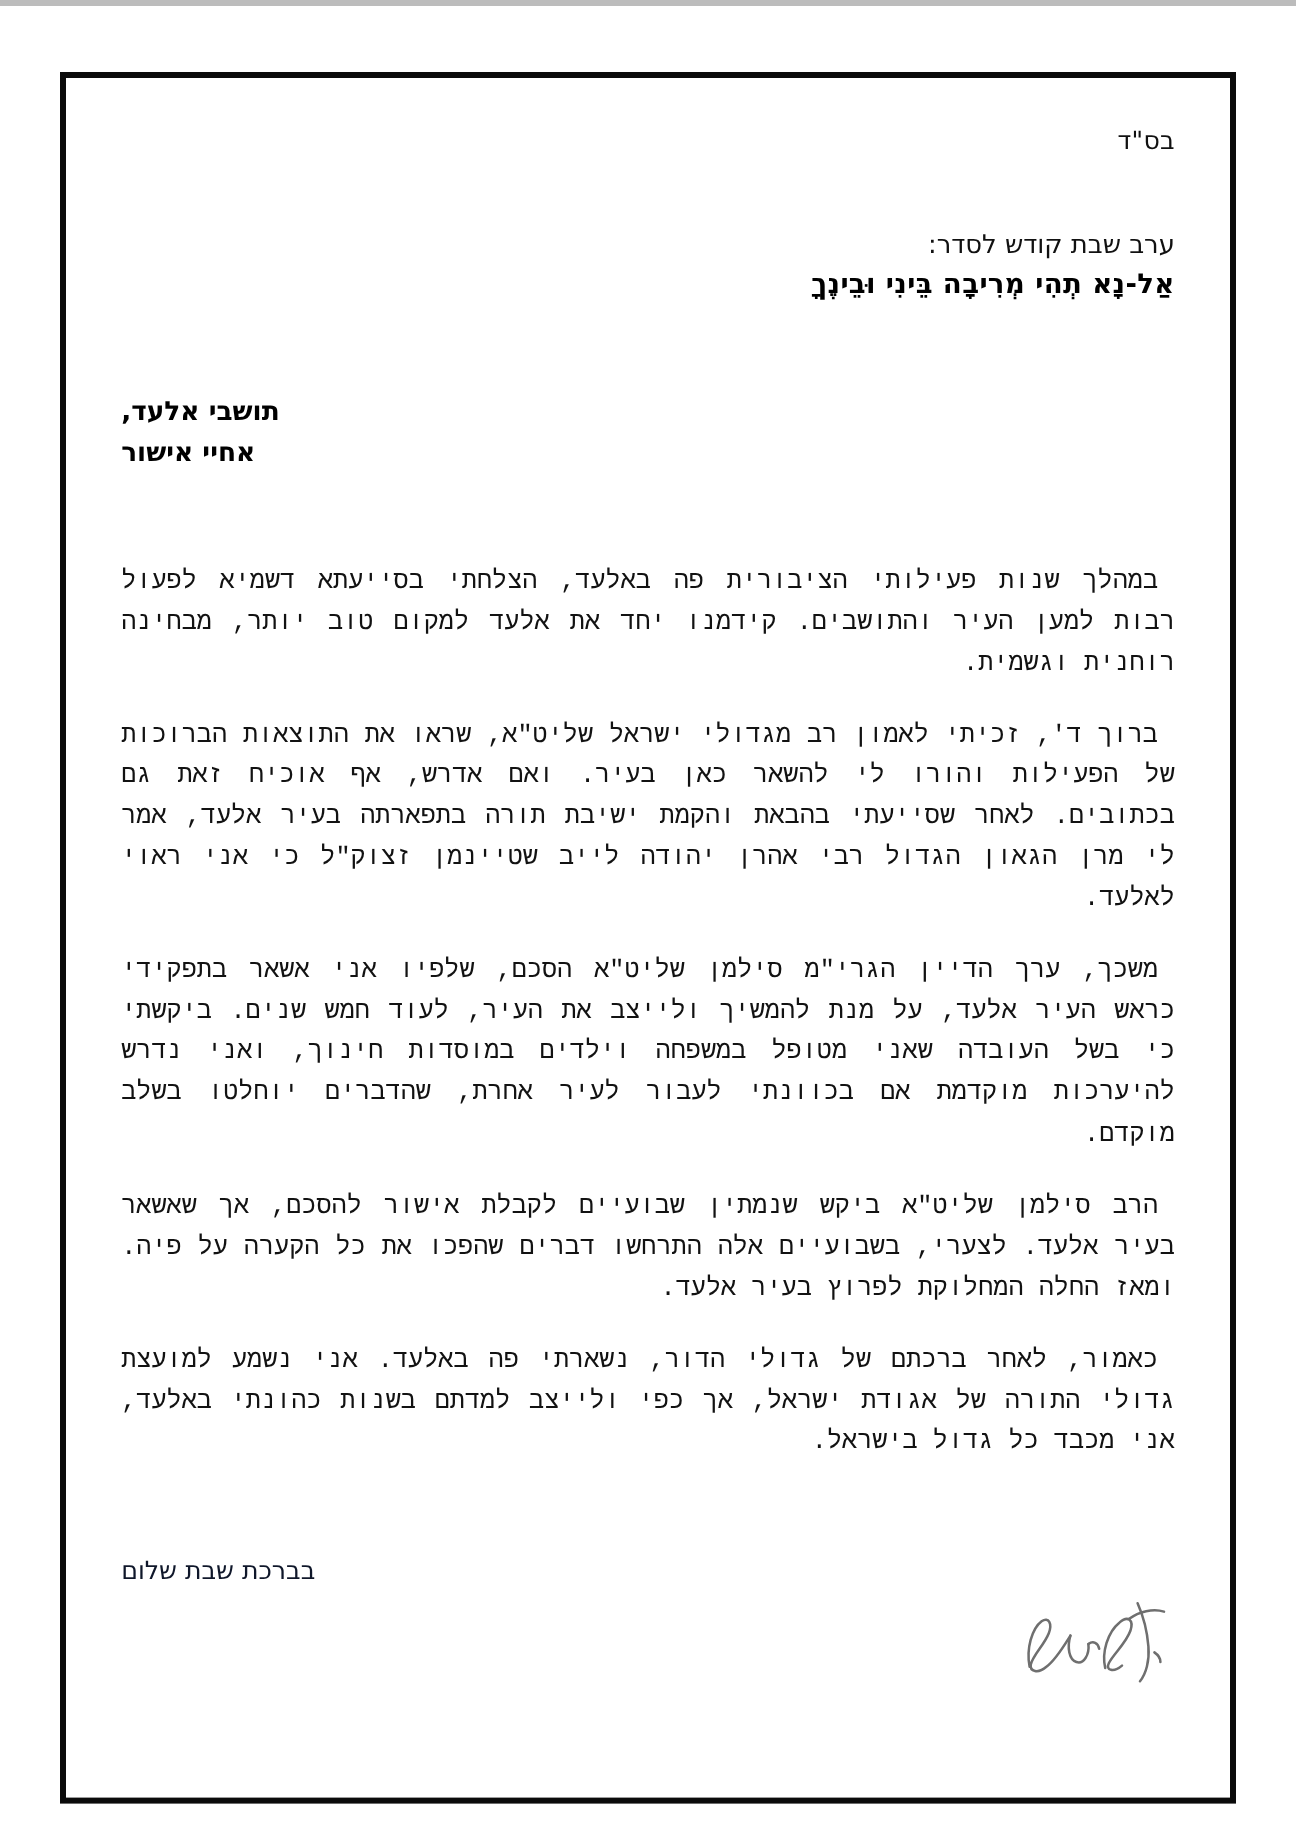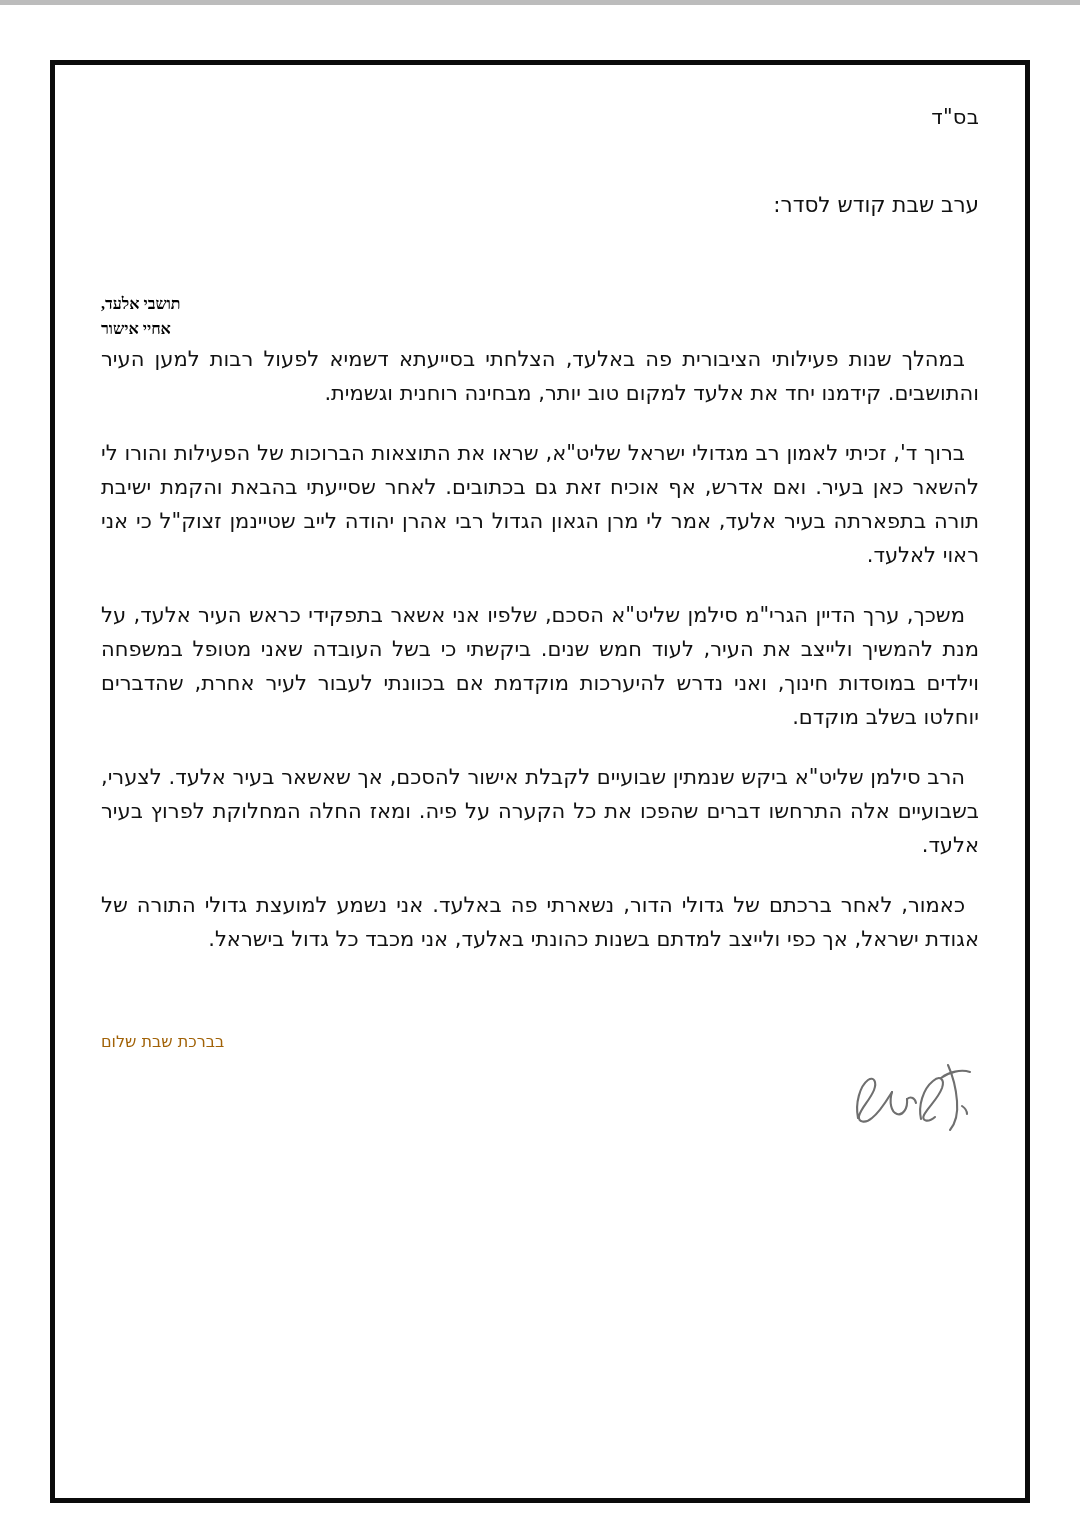--- a/index.html
+++ b/index.html
@@ -57,49 +57,50 @@
   }
   .verse-line {
     font-size: 23px;
     font-weight: bold;
     color: #000;
     line-height: 1.52;
     letter-spacing: .3px;
   }
   .salutation {
     margin-top: 72px;
-    font-size: 16px;
+    font-size: 22px;
     font-weight: bold;
     color: #000;
     line-height: 1.55;
     text-align: left;
     direction: rtl;
-    font-family: Liberation Serif, serif;
   }
   .salutation div { display: block; }
   .body-block {
+    margin-top: 74px;
+    font-family: Liberation Mono, monospace;
   }
   .body-par {
     font-size: 21px;
     color: #121212;
     line-height: 1.62;
     text-align: justify;
     text-align-last: right;
     margin: 0 0 26px 0;
     text-indent: 14px;
   }
   .body-par:last-child { margin-bottom: 0; }
   .closing-block {
     margin-top: 74px;
     text-align: left;
     direction: rtl;
   }
   .closing-line {
-    font-size: 16px;
-    color: #a16207;
+    font-size: 21px;
+    color: #0f172a;
     line-height: 1.5;
   }
   .signature-mark {
     width: 130px;
     height: 78px;
     margin: 2px 0 0 0;
     display: block;
   }
 </style>
 </head>
@@ -107,20 +108,21 @@
 
 <div class="scan-top-strip"></div>
 
 <div class="page-frame">
   <div class="page-inner">
 
     <div class="bsd">בס"ד</div>
 
     <div class="header-block">
       <div class="lesseder-line">ערב שבת קודש לסדר:</div>
+      <div class="verse-line">אַל-נָא תְהִי מְרִיבָה בֵּינִי וּבֵינֶךָ</div>
     </div>
 
     <div class="salutation">
       <div>תושבי אלעד,</div>
       <div>אחיי אישור</div>
     </div>
 
     <div class="body-block">
       <p class="body-par">במהלך שנות פעילותי הציבורית פה באלעד, הצלחתי בסייעתא דשמיא לפעול רבות למען העיר והתושבים. קידמנו יחד את אלעד למקום טוב יותר, מבחינה רוחנית וגשמית.</p>
       <p class="body-par">ברוך ד', זכיתי לאמון רב מגדולי ישראל שליט"א, שראו את התוצאות הברוכות של הפעילות והורו לי להשאר כאן בעיר. ואם אדרש, אף אוכיח זאת גם בכתובים. לאחר שסייעתי בהבאת והקמת ישיבת תורה בתפארתה בעיר אלעד, אמר לי מרן הגאון הגדול רבי אהרן יהודה לייב שטיינמן זצוק"ל כי אני ראוי לאלעד.</p>

